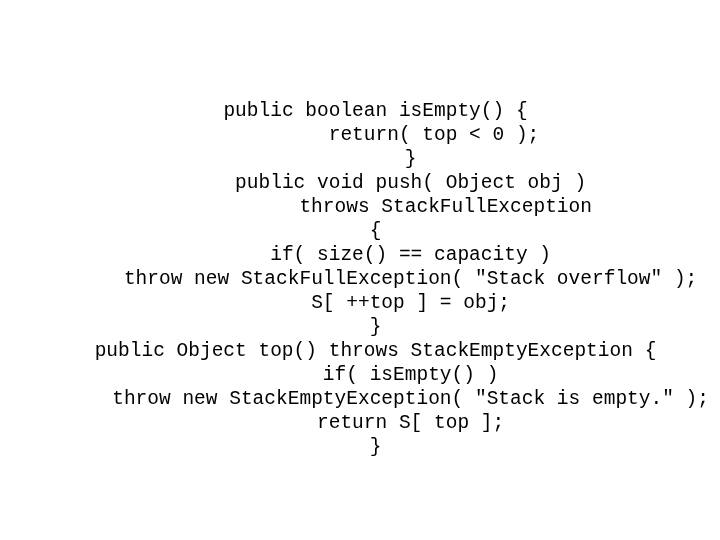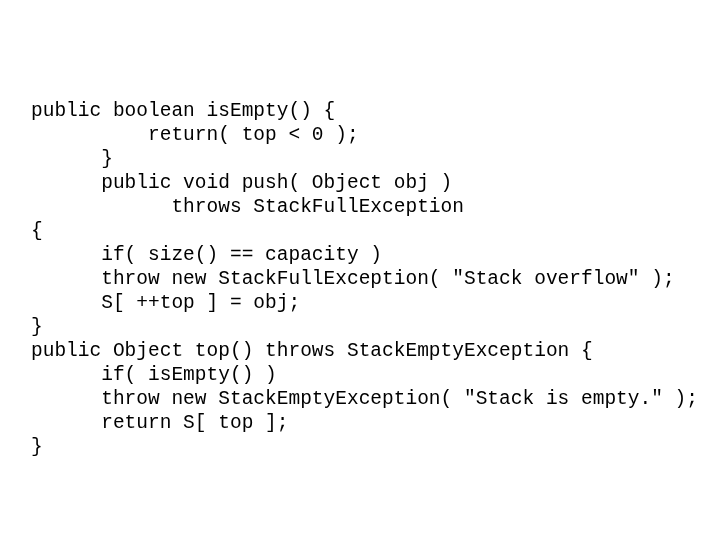--- a/index.html
+++ b/index.html
@@ -38,17 +38,17 @@
   .code-line {
     display: block;
     height: 24px;
     white-space: pre;
     color: #000000;
   }
 </style>
 </head>
 <body>
 
-<div id="slide" style="background: rgb(255, 255, 255);">
+<div id="slide" style="background: rgb(255, 255, 255); text-align: center;">
 
   <pre id="code-block" style="color: rgb(0, 0, 0);"><span class="code-line">public boolean isEmpty() {</span><span class="code-line">          return( top &lt; 0 );</span><span class="code-line">      }</span><span class="code-line">      public void push( Object obj )</span><span class="code-line">            throws StackFullException</span><span class="code-line">{</span><span class="code-line">      if( size() == capacity )</span><span class="code-line">      throw new StackFullException( "Stack overflow" );</span><span class="code-line">      S[ ++top ] = obj;</span><span class="code-line">}</span><span class="code-line">public Object top() throws StackEmptyException {</span><span class="code-line">      if( isEmpty() )</span><span class="code-line">      throw new StackEmptyException( "Stack is empty." );</span><span class="code-line">      return S[ top ];</span><span class="code-line">}</span></pre>
 
 </div>
 
 </body></html>

